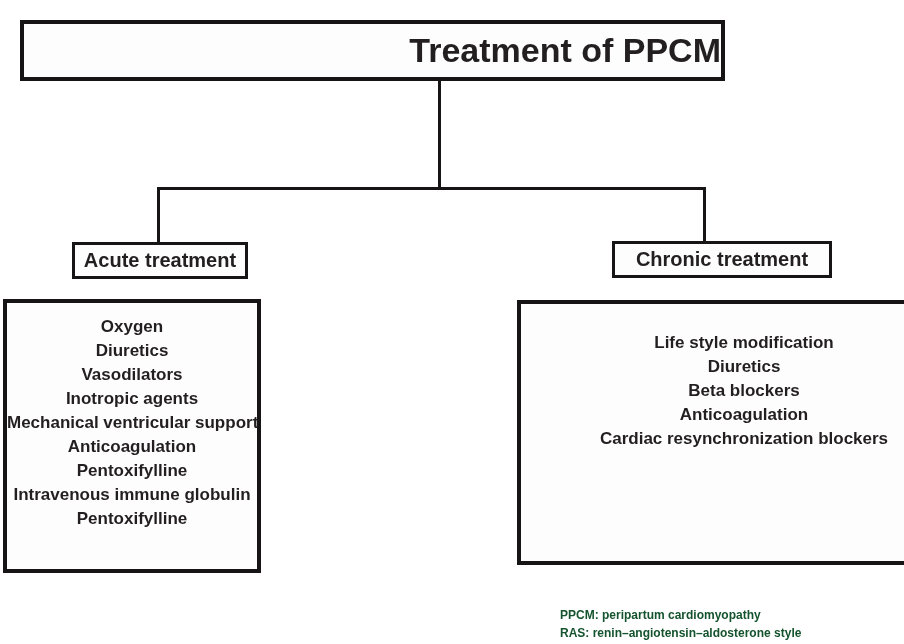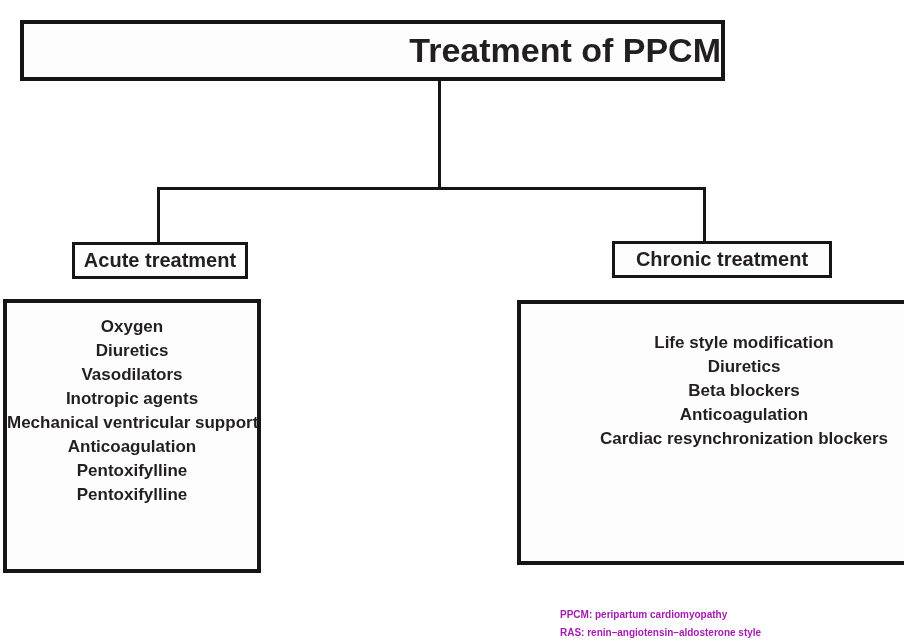--- a/index.html
+++ b/index.html
@@ -63,24 +63,24 @@
     font-weight: bold;
     line-height: 24px;
     white-space: nowrap;
     color: #231f20;
   }
 
   
   .footnote {
     position: absolute;
     left: 560px; top: 606px;
-    font-size: 10px;
+    font-size: 12px;
     font-weight: bold;
     line-height: 18px;
-    color: #a21caf;
+    color: #14532d;
     text-align: left;
   }
 </style>
 </head>
 <body>
 
 <div class="canvas">
 
   <div class="title-box">
     <span class="title-text">Treatment of PPCM</span>
@@ -99,20 +99,21 @@
   </div>
 
   <div class="list-box acute">
       <div class="treatment-item">Oxygen</div>
       <div class="treatment-item">Diuretics</div>
       <div class="treatment-item">Vasodilators</div>
       <div class="treatment-item">Inotropic agents</div>
       <div class="treatment-item">Mechanical ventricular support</div>
       <div class="treatment-item">Anticoagulation</div>
       <div class="treatment-item">Pentoxifylline</div>
+      <div class="treatment-item">Intravenous immune globulin</div>
       <div class="treatment-item">Pentoxifylline</div>
     </div>
 
   <div class="list-box chronic">
       <div class="treatment-item">Life style modification</div>
       <div class="treatment-item">Diuretics</div>
       <div class="treatment-item">Beta blockers</div>
       <div class="treatment-item">Anticoagulation</div>
       <div class="treatment-item">Cardiac resynchronization blockers</div>
     </div>

